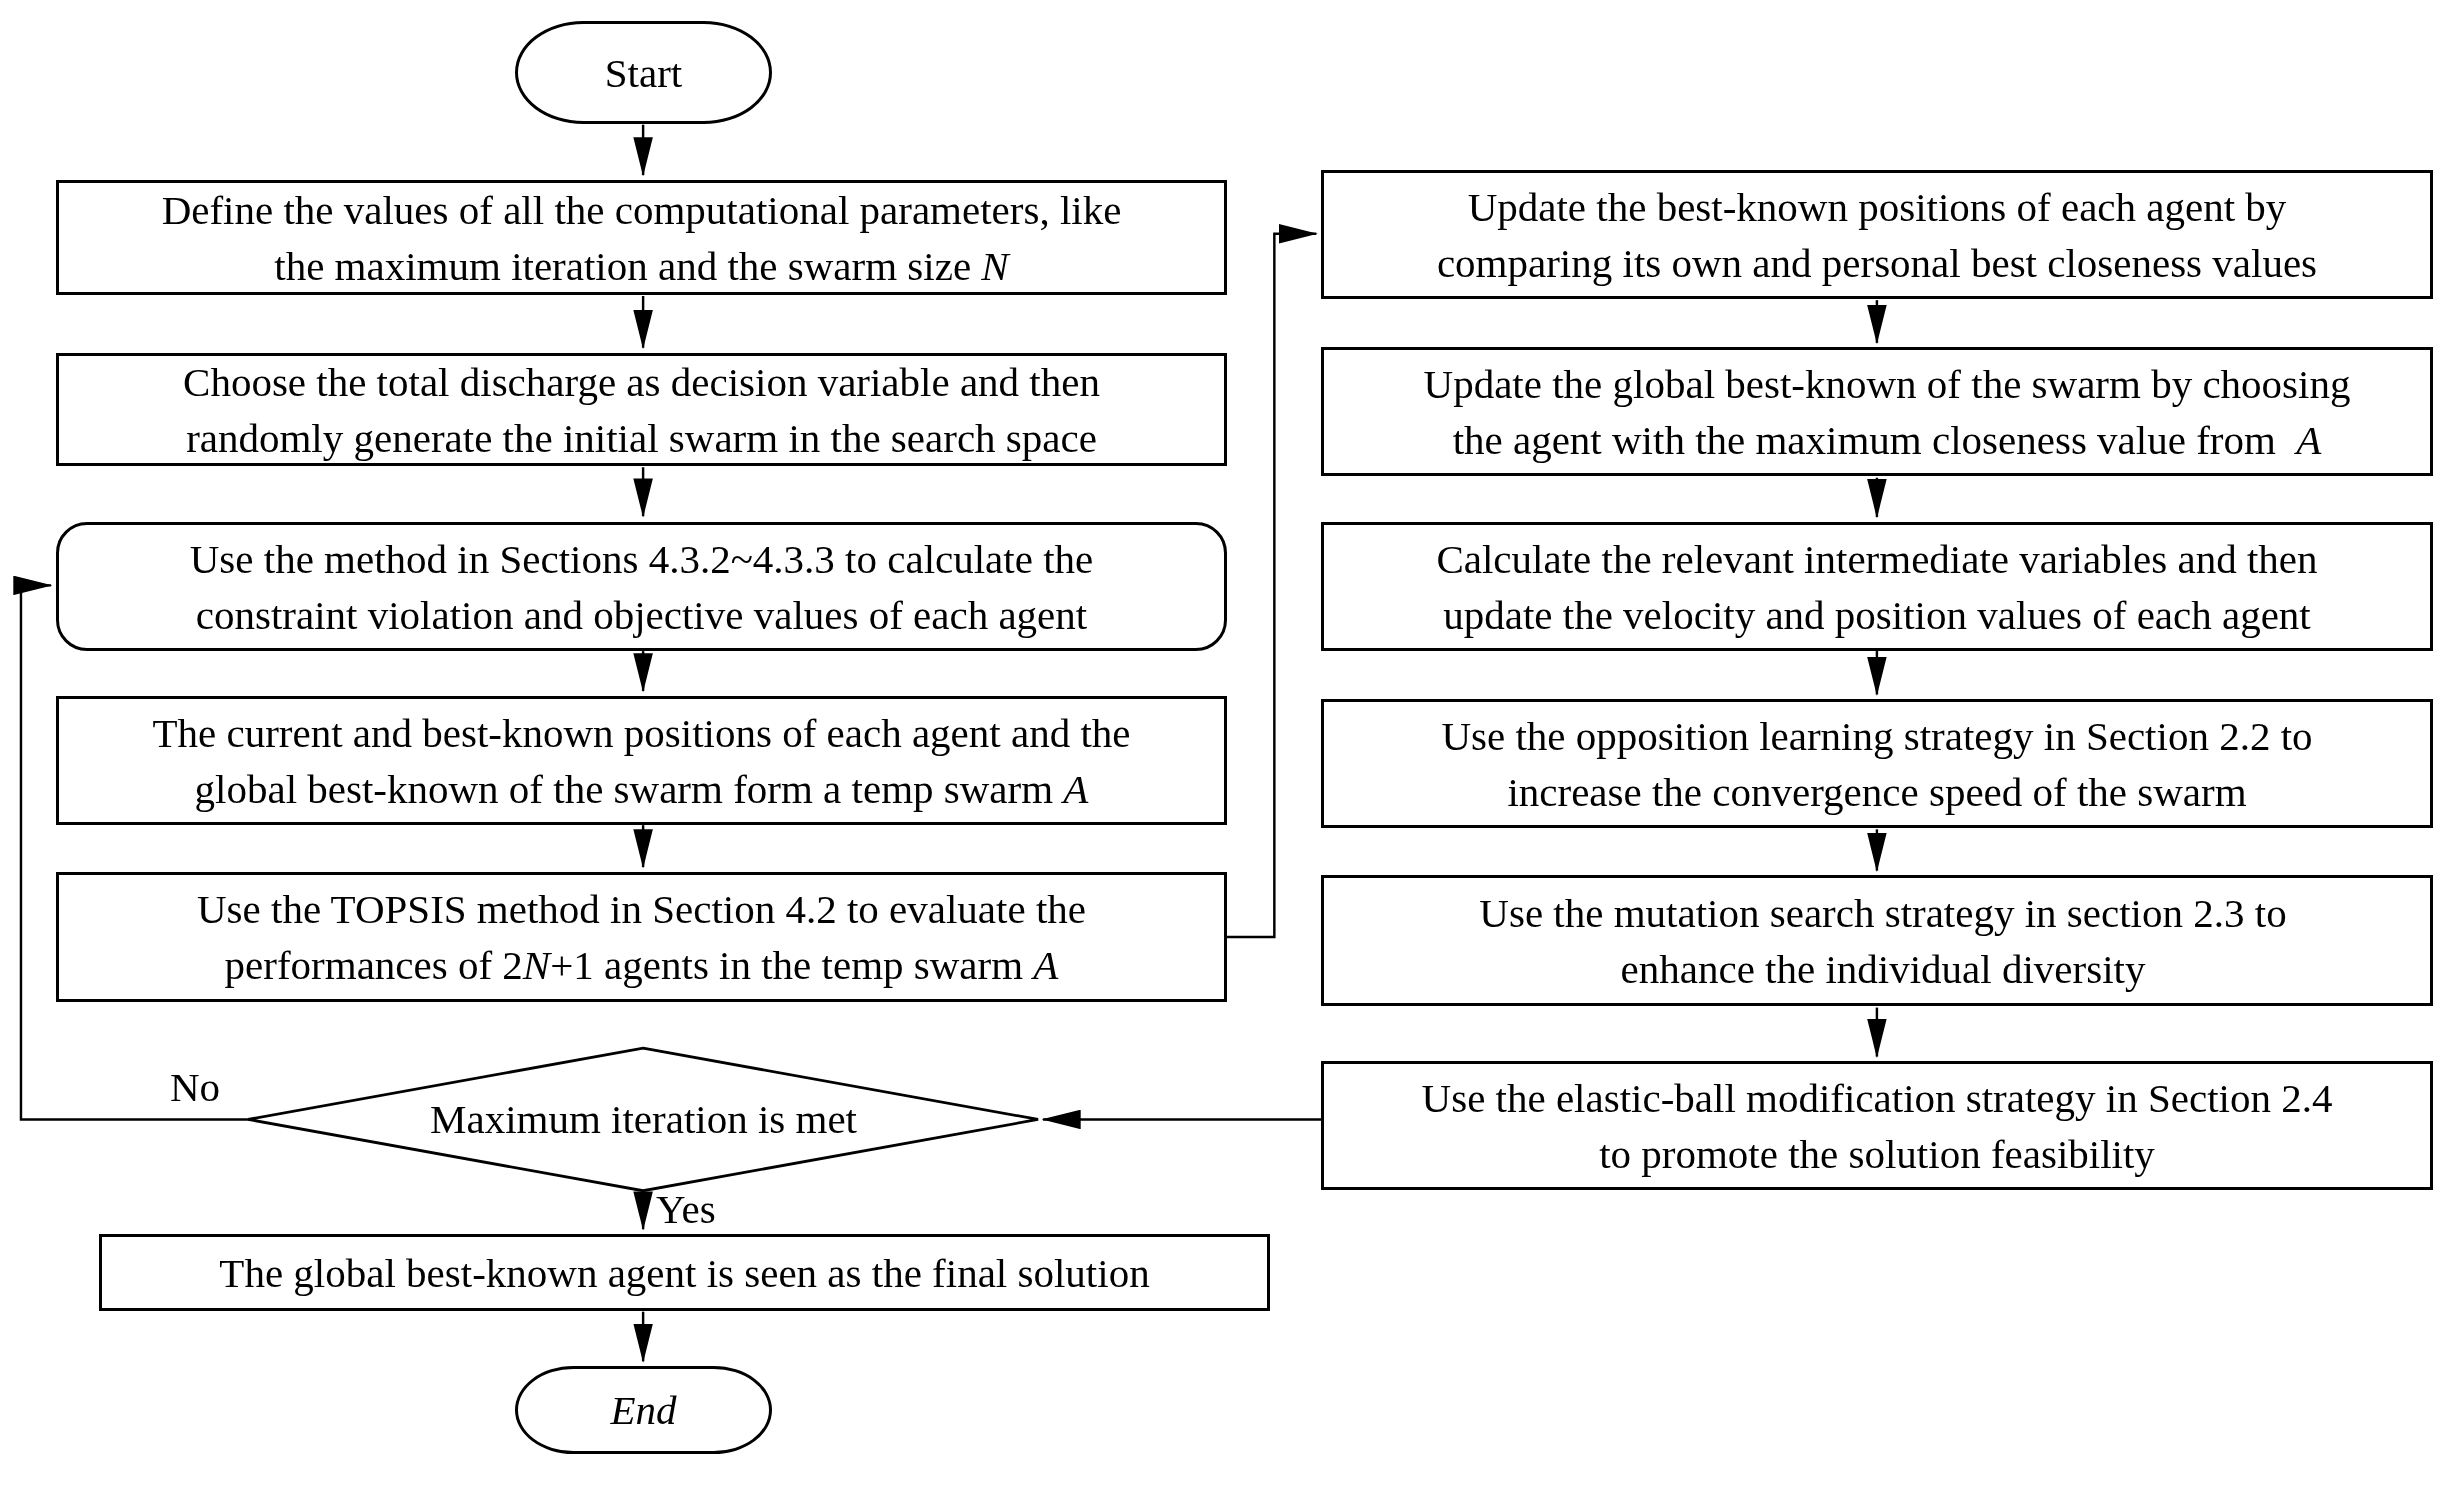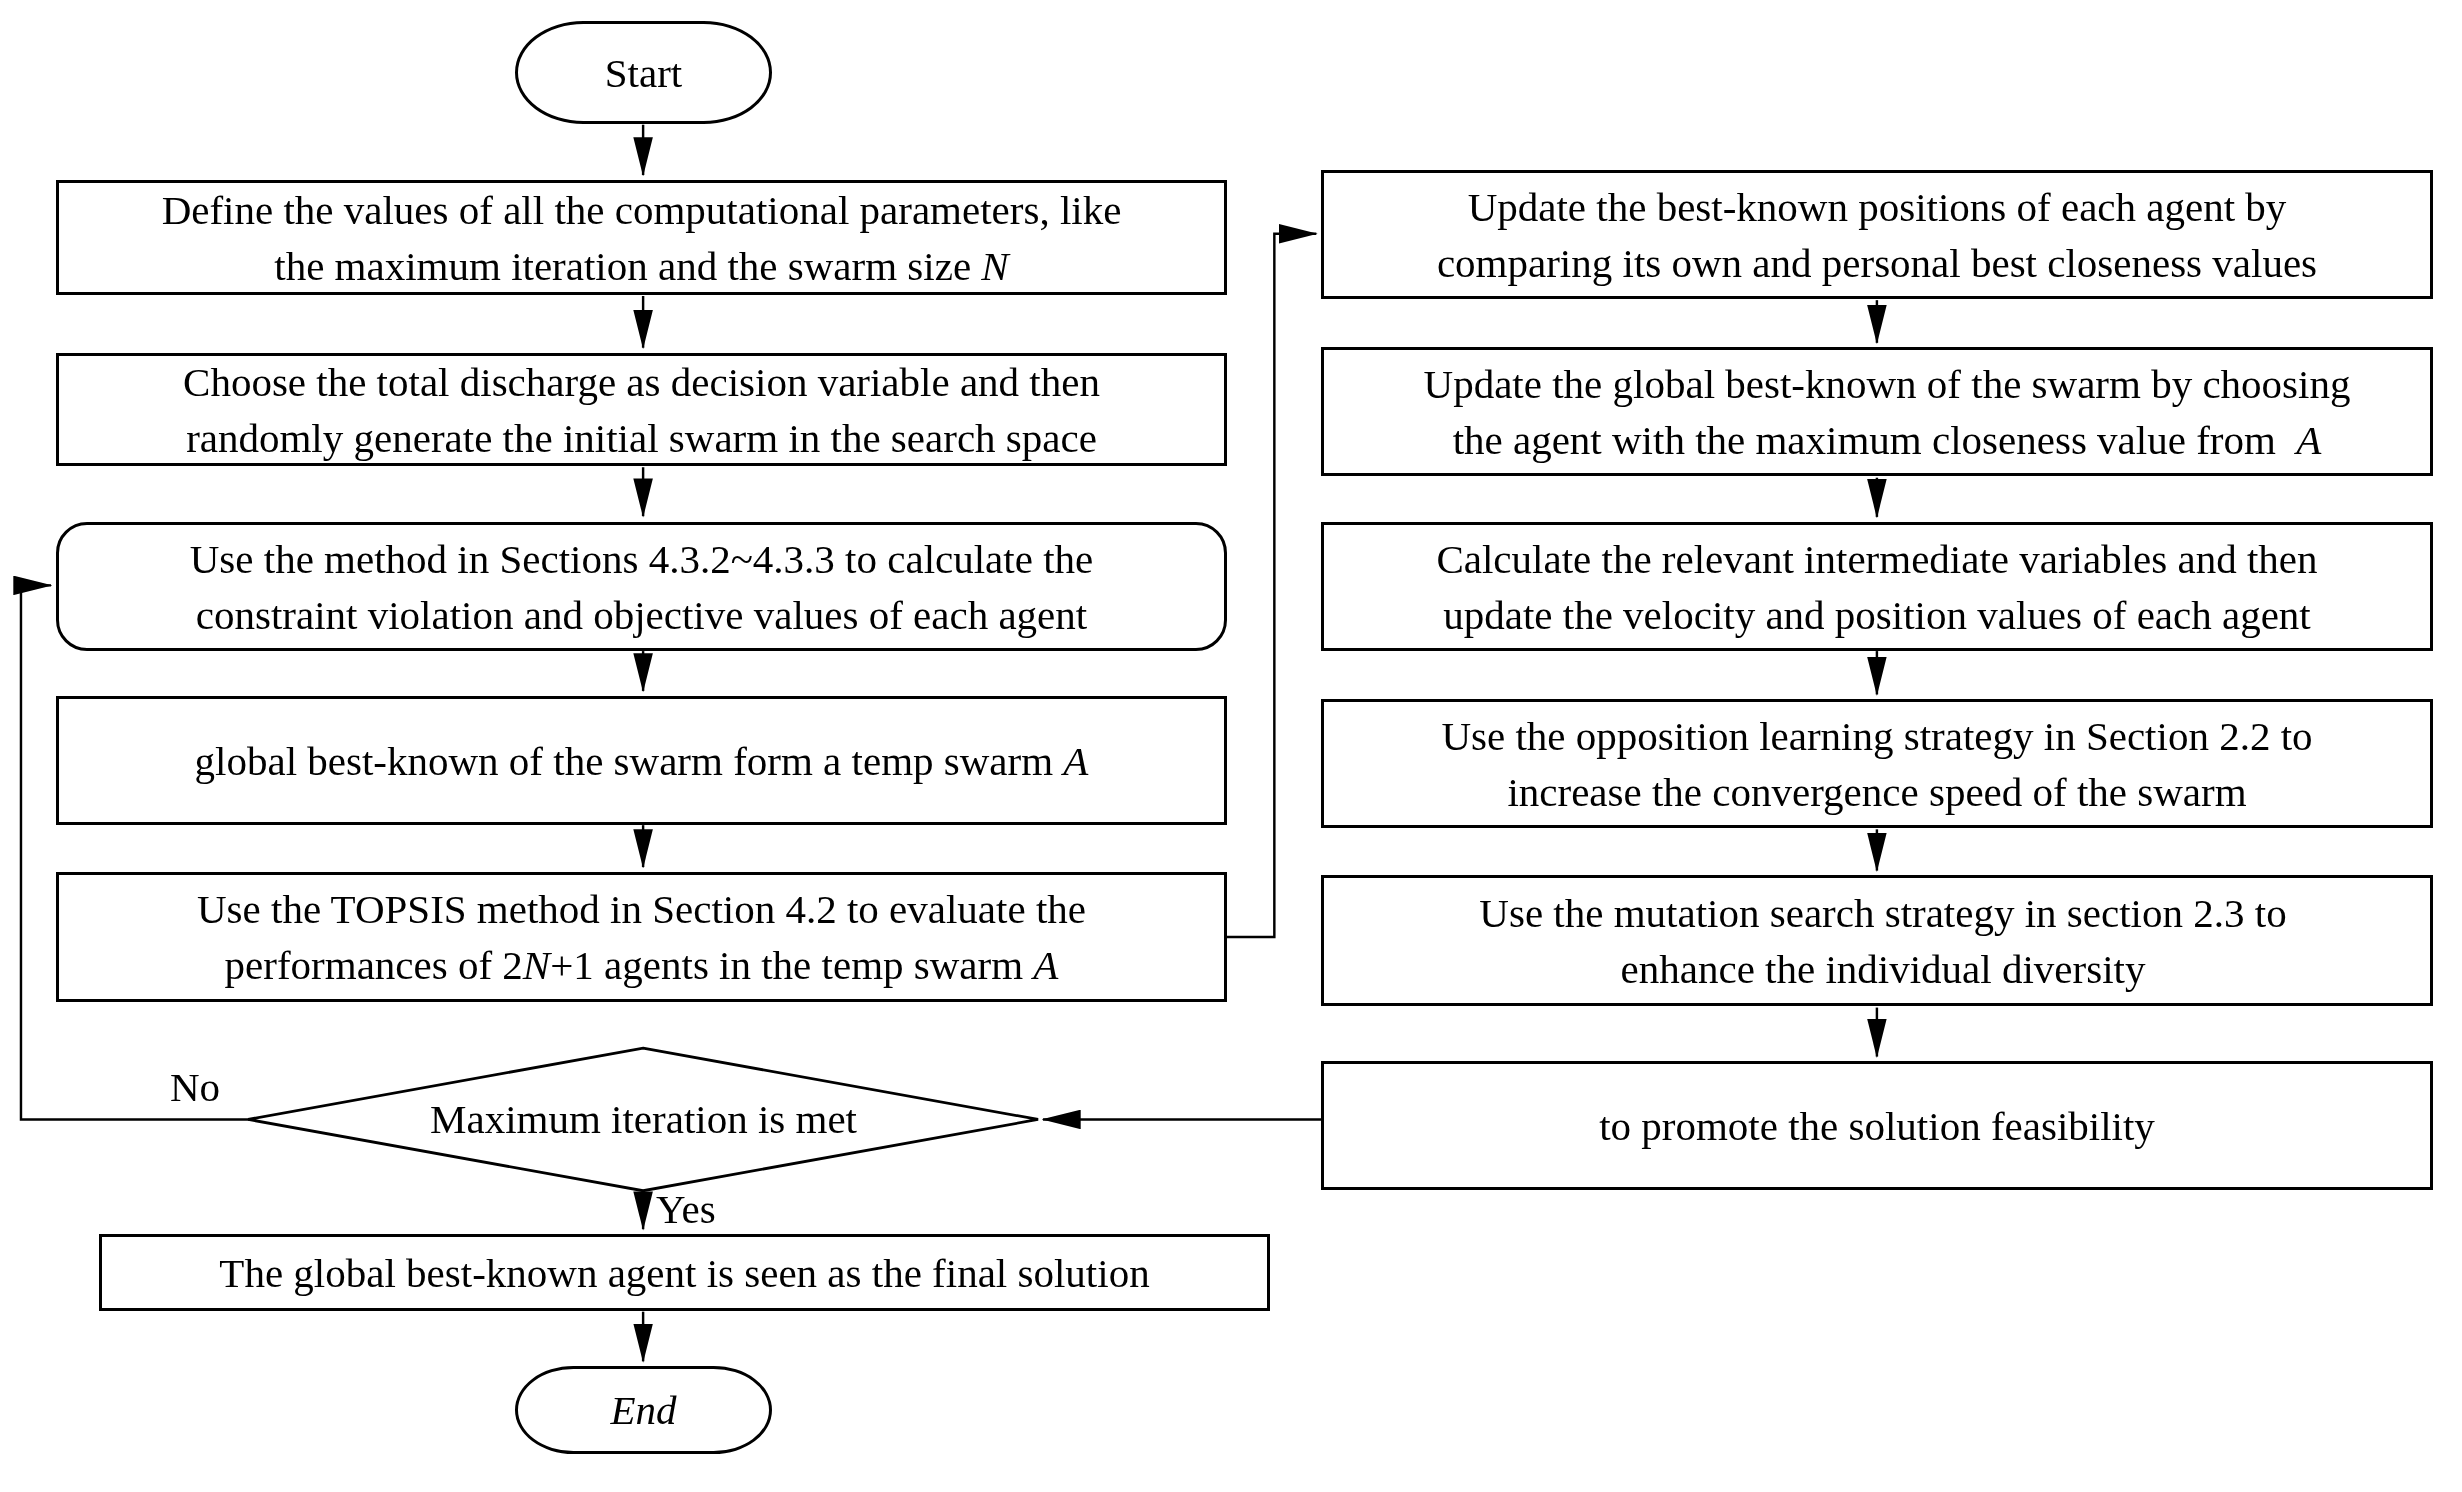--- a/index.html
+++ b/index.html
@@ -84,20 +84,21 @@
     <span class="tline">Choose the total discharge as decision variable and then</span>
     <span class="tline">randomly generate the initial swarm in the search space</span>
   </div>
 
   <div class="node" style="left:56px;top:522px;width:1171px;height:129px;border-radius:31px;">
     <span class="tline">Use the method in Sections 4.3.2~4.3.3 to calculate the</span>
     <span class="tline">constraint violation and objective values of each agent</span>
   </div>
 
   <div class="node" style="left:56px;top:696px;width:1171px;height:129px;">
+    <span class="tline">The current and best-known positions of each agent and the</span>
     <span class="tline"><span>global best-known of the swarm form a temp swarm </span><i>A</i></span>
   </div>
 
   <div class="node" style="left:56px;top:872px;width:1171px;height:130px;">
     <span class="tline">Use the TOPSIS method in Section 4.2 to evaluate the</span>
     <span class="tline"><span>performances of 2</span><i>N</i><span>+1 agents in the temp swarm </span><i>A</i></span>
   </div>
 
   <div class="plain" style="left:364px;top:1077px;width:559px;height:84px;">
     <span class="tline">Maximum iteration is met</span>
@@ -133,17 +134,18 @@
     <span class="tline">Use the opposition learning strategy in Section 2.2 to</span>
     <span class="tline">increase the convergence speed of the swarm</span>
   </div>
 
   <div class="node" style="left:1321px;top:875px;width:1112px;height:131px;padding-left:12px;">
     <span class="tline">Use the mutation search strategy in section 2.3 to</span>
     <span class="tline">enhance the individual diversity</span>
   </div>
 
   <div class="node" style="left:1321px;top:1061px;width:1112px;height:129px;">
+    <span class="tline">Use the elastic-ball modification strategy in Section 2.4</span>
     <span class="tline">to promote the solution feasibility</span>
   </div>
 
 </div>
 
 
 </body></html>

